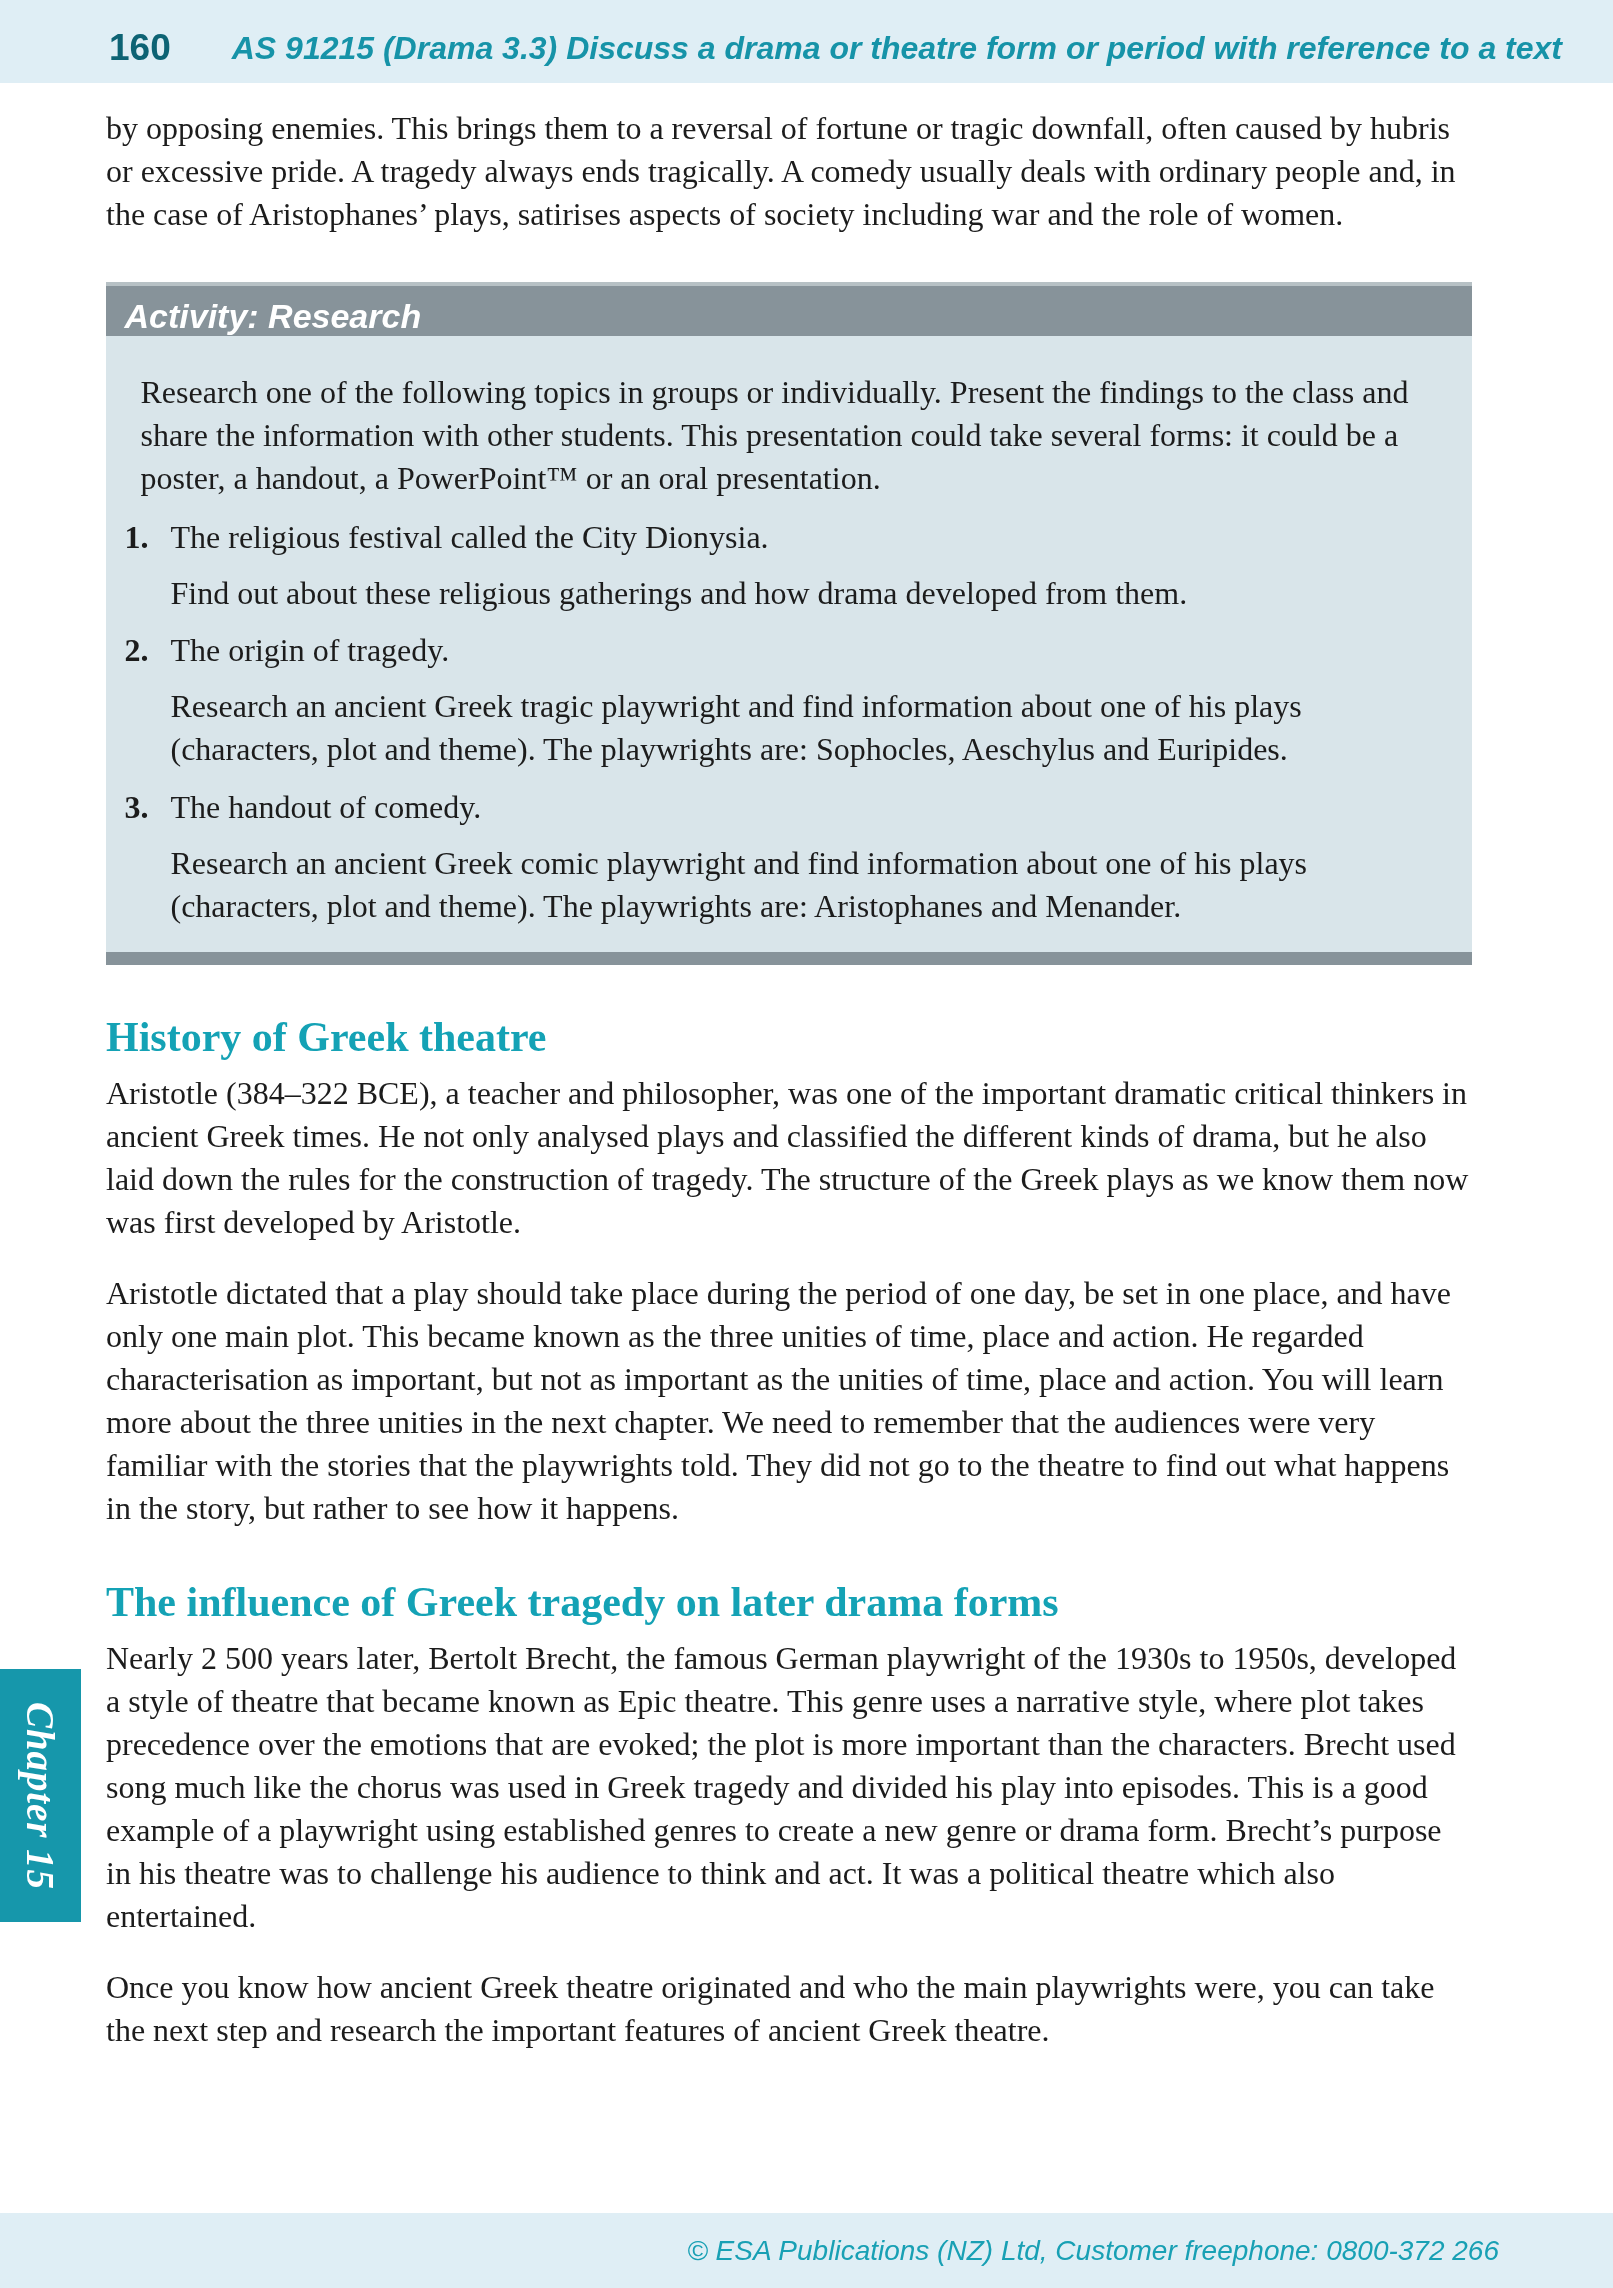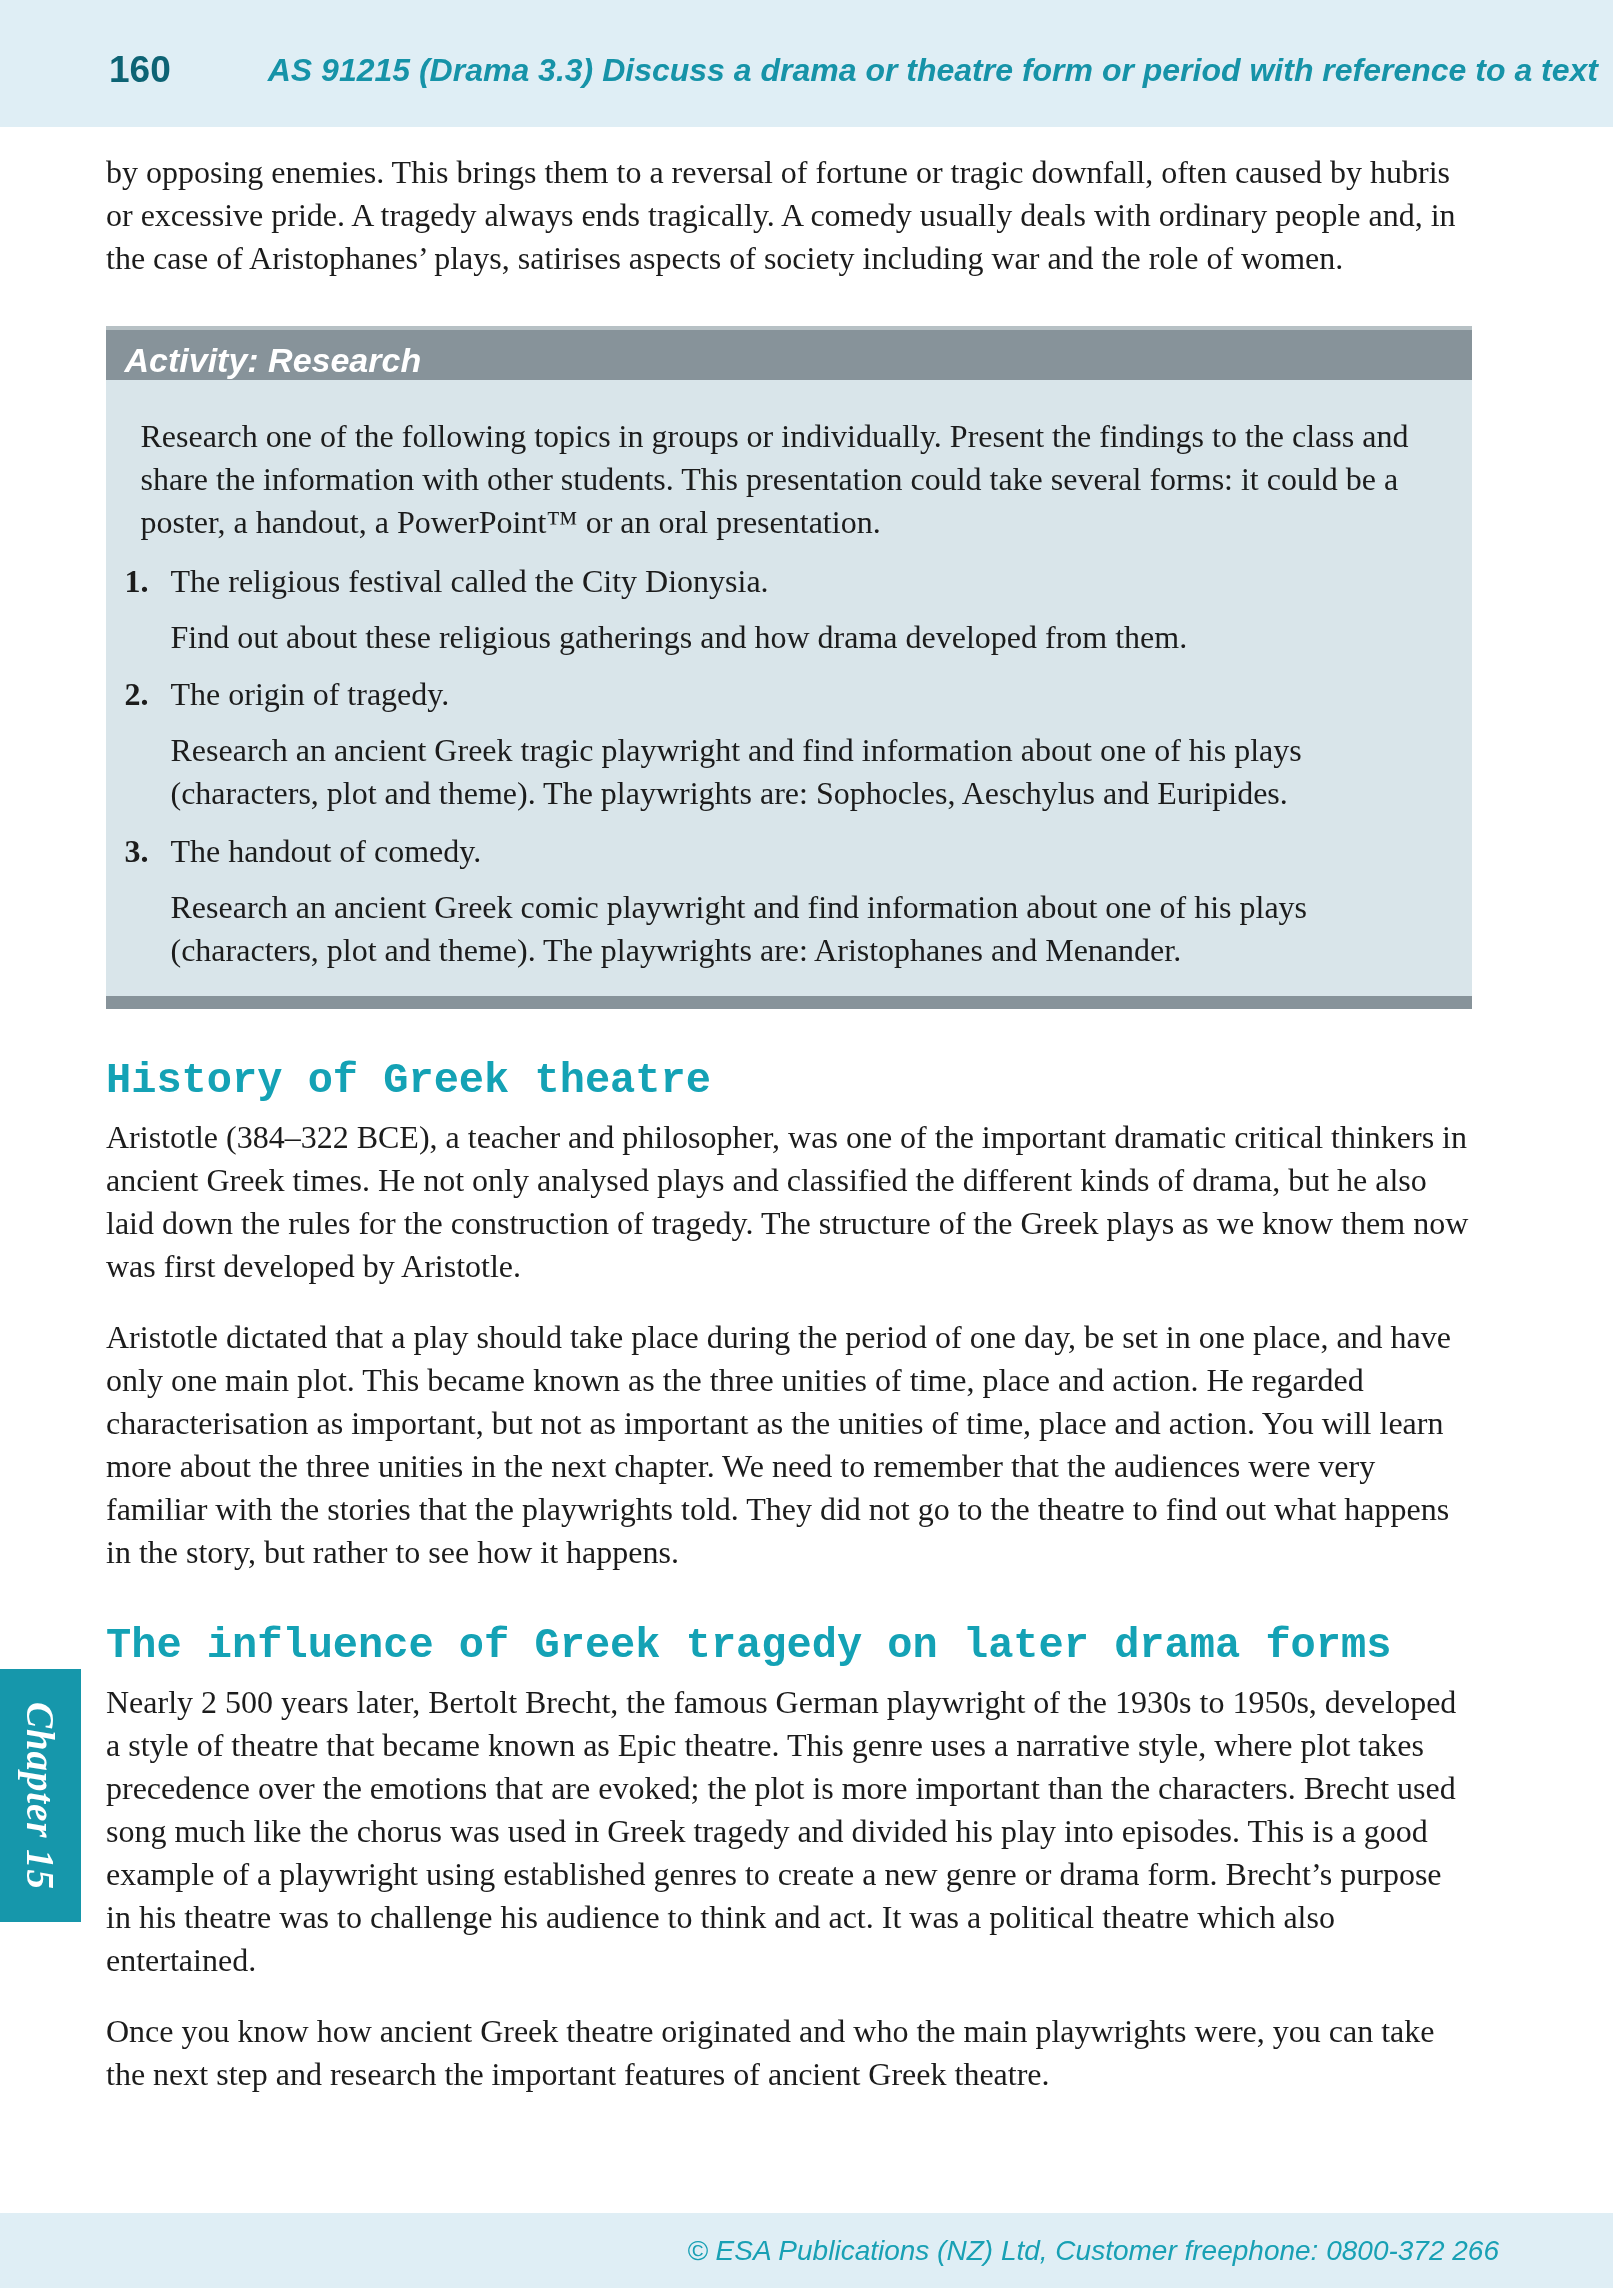--- a/index.html
+++ b/index.html
@@ -8,27 +8,26 @@
     position: relative;
     width: 1613px;
     height: 2289px;
     background: #ffffff;
     overflow: hidden;
     font-family: "Liberation Serif", serif;
     color: #1c1c1c;
   }
   
   .page-header {
-    height: 127px;
+    height: 83px;
     background: #dfeef5;
     display: flex;
     align-items: center;
     padding-top: 13px;
     box-sizing: border-box;
-    gap: 36px;
   }
   .page-number {
     font-family: "Liberation Sans", sans-serif;
     font-weight: bold;
     font-size: 37px;
     color: #0d6374;
     margin-left: 109px;
   }
   .header-title {
     font-family: "Liberation Sans", sans-serif;
@@ -89,21 +88,21 @@
     font-weight: bold;
   }
   .act-item-body { flex: 1; }
   .act-detail { margin-top: 13px; }
   .activity-bottom-bar {
     background: #87939a;
     height: 13px;
   }
   
   .section-heading {
-    font-family: Liberation Mono, monospace;
+    font-family: Liberation Serif, serif;
     font-weight: bold;
     font-size: 42px;
     color: #14a2b5;
     margin: 48px 0 11px 0;
   }
   .section .body-par { margin-top: 28px; }
   .section .body-par:first-of-type { margin-top: 0; }
   
   .chapter-tab {
     position: absolute;

